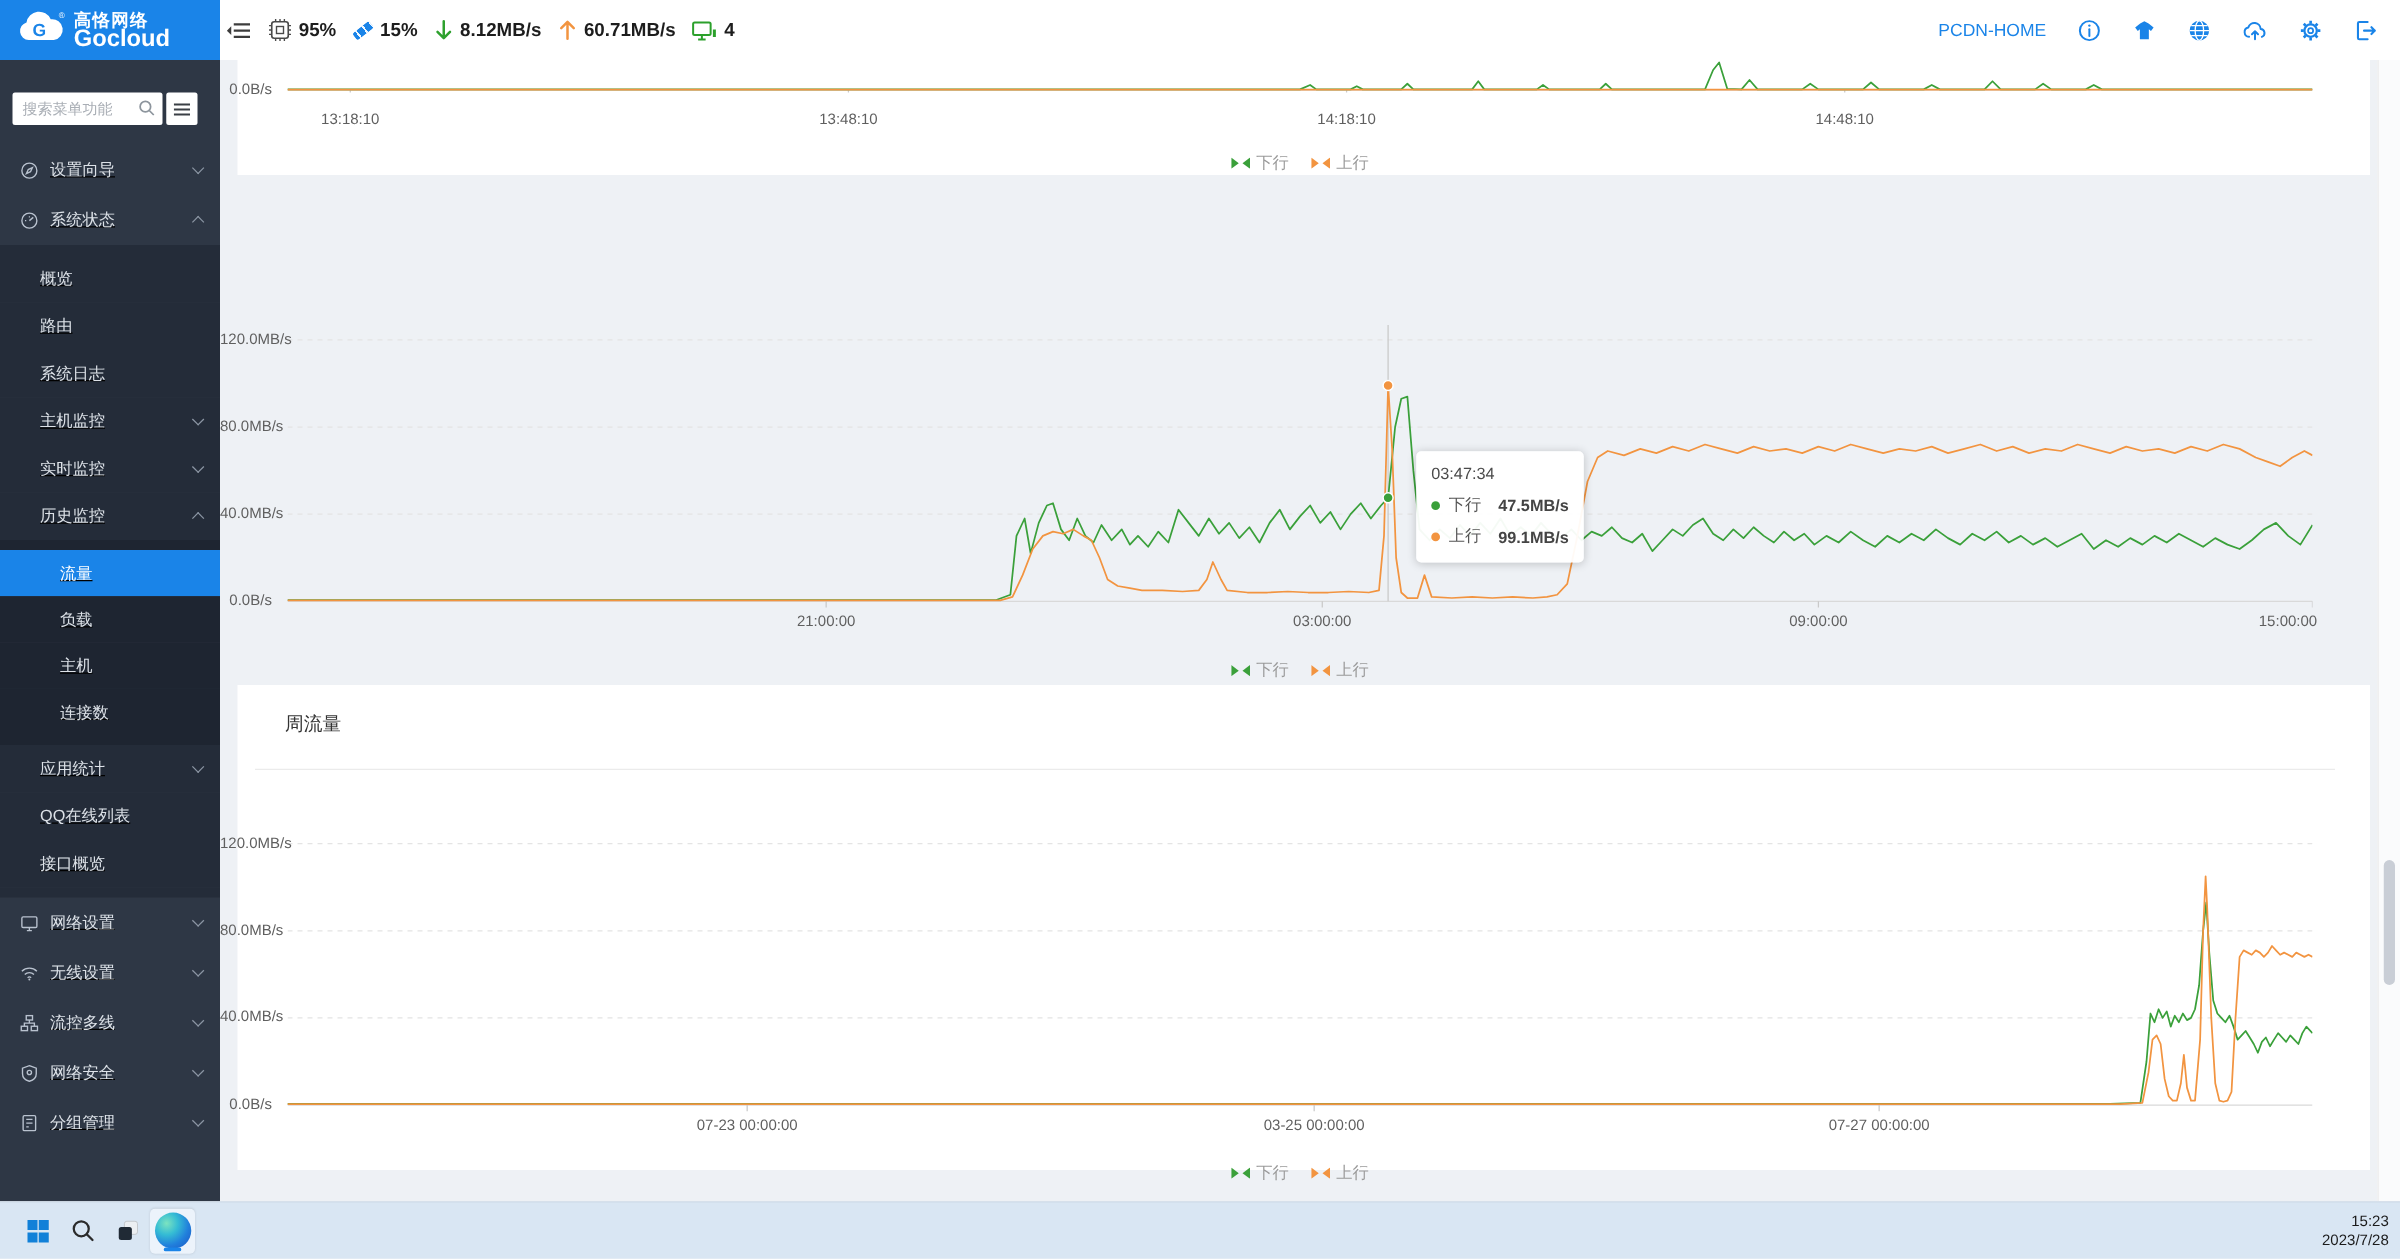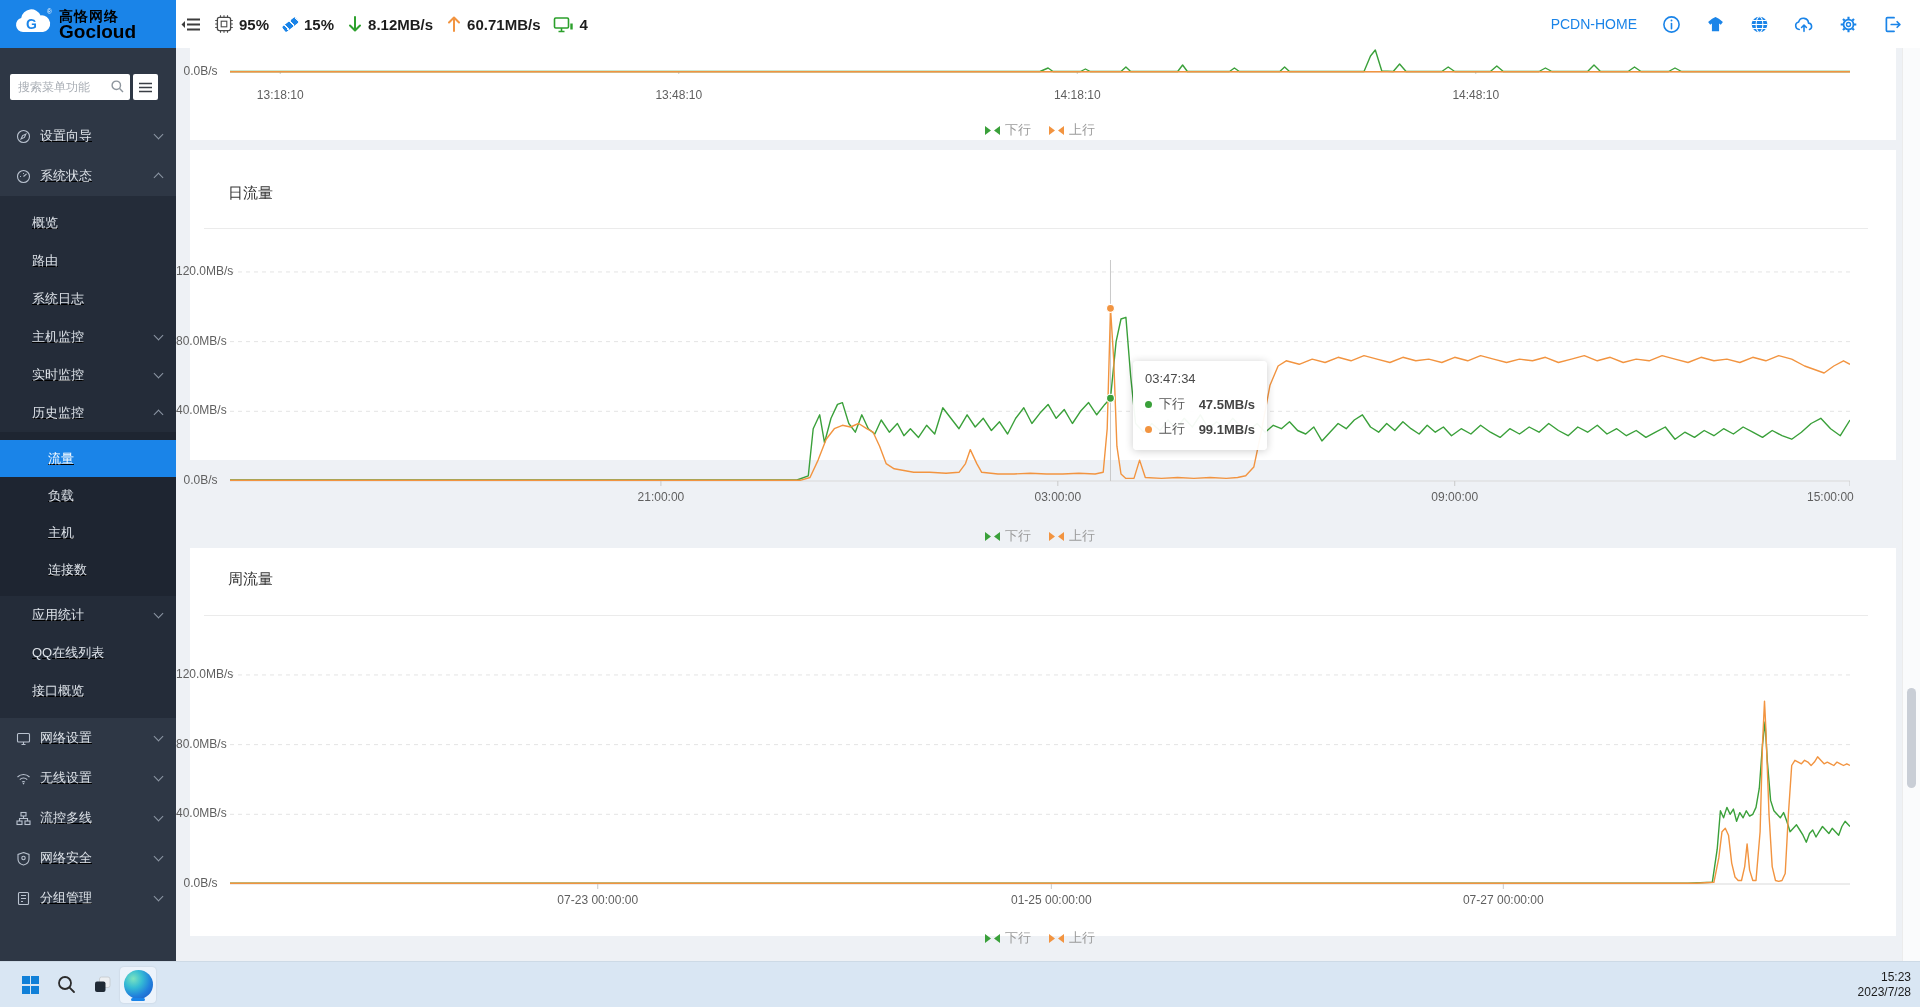--- a/index.html
+++ b/index.html
@@ -2,21 +2,21 @@
 <html style="--accent: #1a84e8; --green: #3aa03a; --orange: #f29440;"><head>
 <meta charset="utf-8">
 <style>
   html,body{margin:0;padding:0;width:1920px;height:1007px;overflow:hidden;
     font-family:"Liberation Sans","DejaVu Sans",sans-serif;background:#eef1f5;}
   #app{position:relative;width:1920px;height:1007px;}
 
   
   .header{position:absolute;top:0;left:0;right:0;height:48px;background:#fff;display:flex;z-index:6;}
   .logo{width:176px;min-width:176px;background:var(--accent);display:flex;align-items:center;gap:7px;padding-left:12px;box-sizing:border-box;cursor:pointer;}
-  .logo-text{color:#000000;font-weight:bold;line-height:15px;}
+  .logo-text{color:#ffffff;font-weight:bold;line-height:15px;}
   .logo-cn{font-size:14px;letter-spacing:1px;}
   .logo-en{font-size:19px;}
   .hleft{display:flex;align-items:center;gap:13px;padding-left:4px;}
   .icon-btn{display:inline-flex;align-items:center;cursor:pointer;color:#3c3c3c;}
   .stat{display:flex;align-items:center;gap:5px;font-size:15px;font-weight:bold;color:#1d1d1d;}
   .ram-chip{width:17px;height:7px;border-radius:2px;background:var(--accent);transform:rotate(-38deg);
     background-image:repeating-linear-gradient(90deg,transparent 0 3px,rgba(255,255,255,.95) 3px 4.5px,transparent 4.5px 6.5px);}
   .hright{margin-left:auto;display:flex;align-items:center;gap:25px;padding-right:18px;}
   .hname{color:var(--accent);font-size:14px;text-decoration:none;cursor:pointer;}
   .hic{display:inline-flex;color:var(--accent);cursor:pointer;}
@@ -335,24 +335,20 @@
             </svg>
           </span>
           <span class="mlabel">分组管理</span>
           <span class="chev down"></span>
         </div>
       </nav>
   </aside>
 
   <main class="content" id="content">
     <section class="card c1"></section>
-    <section class="card c2">
-      <div class="ctitle" style="left:38px;top:34px;">日流量</div>
-      <div class="cdivider" style="left:14px;top:78px;width:1664px;"></div>
-    </section>
     <section class="card c3">
       <div class="ctitle" style="left:38px;top:22px;">周流量</div>
       <div class="cdivider" style="left:14px;top:67px;width:1664px;"></div>
     </section>
 
     <div class="tooltip">
       <div class="tt-time">03:47:34</div>
       <div class="tt-row">
         <span class="tt-dot g"></span>
         <span class="tt-label">下行</span>
@@ -442,21 +438,21 @@
         <line x1="821.34" x2="821.34" y1="239" y2="244" stroke="#c9c9c9" stroke-width="1"></line>
         <line x1="1273.3200000000002" x2="1273.3200000000002" y1="239" y2="244" stroke="#c9c9c9" stroke-width="1"></line>
         <polyline points="0.0,238.1 1458.0,238.1 1482.3,237.3 1487.2,204.2 1490.4,165.8 1493.6,172.8 1496.9,162.4 1500.1,169.3 1503.4,164.1 1506.6,176.3 1509.8,167.6 1513.1,172.8 1516.3,165.8 1519.6,171.1 1522.8,169.3 1526.0,162.4 1529.3,143.2 1532.5,99.6 1535.0,77.0 1537.4,117.1 1540.6,155.4 1543.9,165.8 1547.1,169.3 1550.3,172.8 1553.6,167.6 1556.8,176.3 1560.1,186.7 1563.3,183.3 1566.5,179.8 1569.8,185.0 1573.0,190.2 1576.3,197.2 1579.5,188.5 1582.7,185.0 1586.0,192.0 1589.2,186.7 1592.5,181.5 1595.7,185.0 1598.9,188.5 1602.2,183.3 1605.4,186.7 1608.7,190.2 1611.9,181.5 1615.1,176.3 1620.0,181.5" fill="none" stroke="#3aa03a" stroke-width="1.4" stroke-linejoin="round"></polyline>
         <polyline points="0.0,238.3 1466.1,238.3 1483.9,237.3 1488.8,212.9 1492.0,186.7 1495.3,183.3 1498.5,190.2 1501.7,218.1 1505.0,232.0 1508.2,235.5 1511.5,235.5 1514.7,221.6 1517.1,198.9 1519.6,225.1 1522.8,235.5 1526.0,235.5 1530.1,186.7 1532.5,99.6 1534.5,56.1 1535.8,82.2 1539.0,169.3 1542.2,221.6 1545.5,235.5 1548.7,236.4 1552.0,235.5 1555.2,228.5 1558.4,169.3 1561.7,120.5 1564.9,115.3 1568.2,117.1 1571.4,118.8 1574.6,115.3 1577.9,117.1 1581.1,120.5 1584.4,117.1 1587.6,111.8 1590.8,115.3 1594.1,118.8 1597.3,117.1 1600.6,118.8 1603.8,120.5 1607.0,117.1 1610.3,118.8 1613.5,120.5 1616.8,118.8 1620.0,120.5" fill="none" stroke="#f29440" stroke-width="1.4" stroke-linejoin="round"></polyline>
       </svg>
       <div class="ylab" style="top: 618.96px;">120.0MB/s</div>
       <div class="ylab" style="top: 688.64px;">80.0MB/s</div>
       <div class="ylab" style="top: 758.32px;">40.0MB/s</div>
       <div class="ylab" style="top: 828px;">0.0B/s</div>
       <div class="xlab" style="left: 421.74px; top: 845px;">07-23 00:00:00</div>
-      <div class="xlab" style="left: 875.34px; top: 845px;">01-25 00:00:00</div>
+      <div class="xlab" style="left: 875.34px; top: 845px;">03-25 00:00:00</div>
       <div class="xlab" style="left: 1327.32px; top: 845px;">07-27 00:00:00</div>
       <div class="legend" style="top: 881px;">
         <span class="lg-item">
           <svg width="15" height="9" viewBox="0 0 15 9">
             <polygon points="0,0 6,4.5 0,9" fill="#3aa03a"></polygon>
             <polygon points="15,0 9,4.5 15,9" fill="#3aa03a"></polygon>
           </svg>
           <span>下行</span>
         </span>
         <span class="lg-item">

